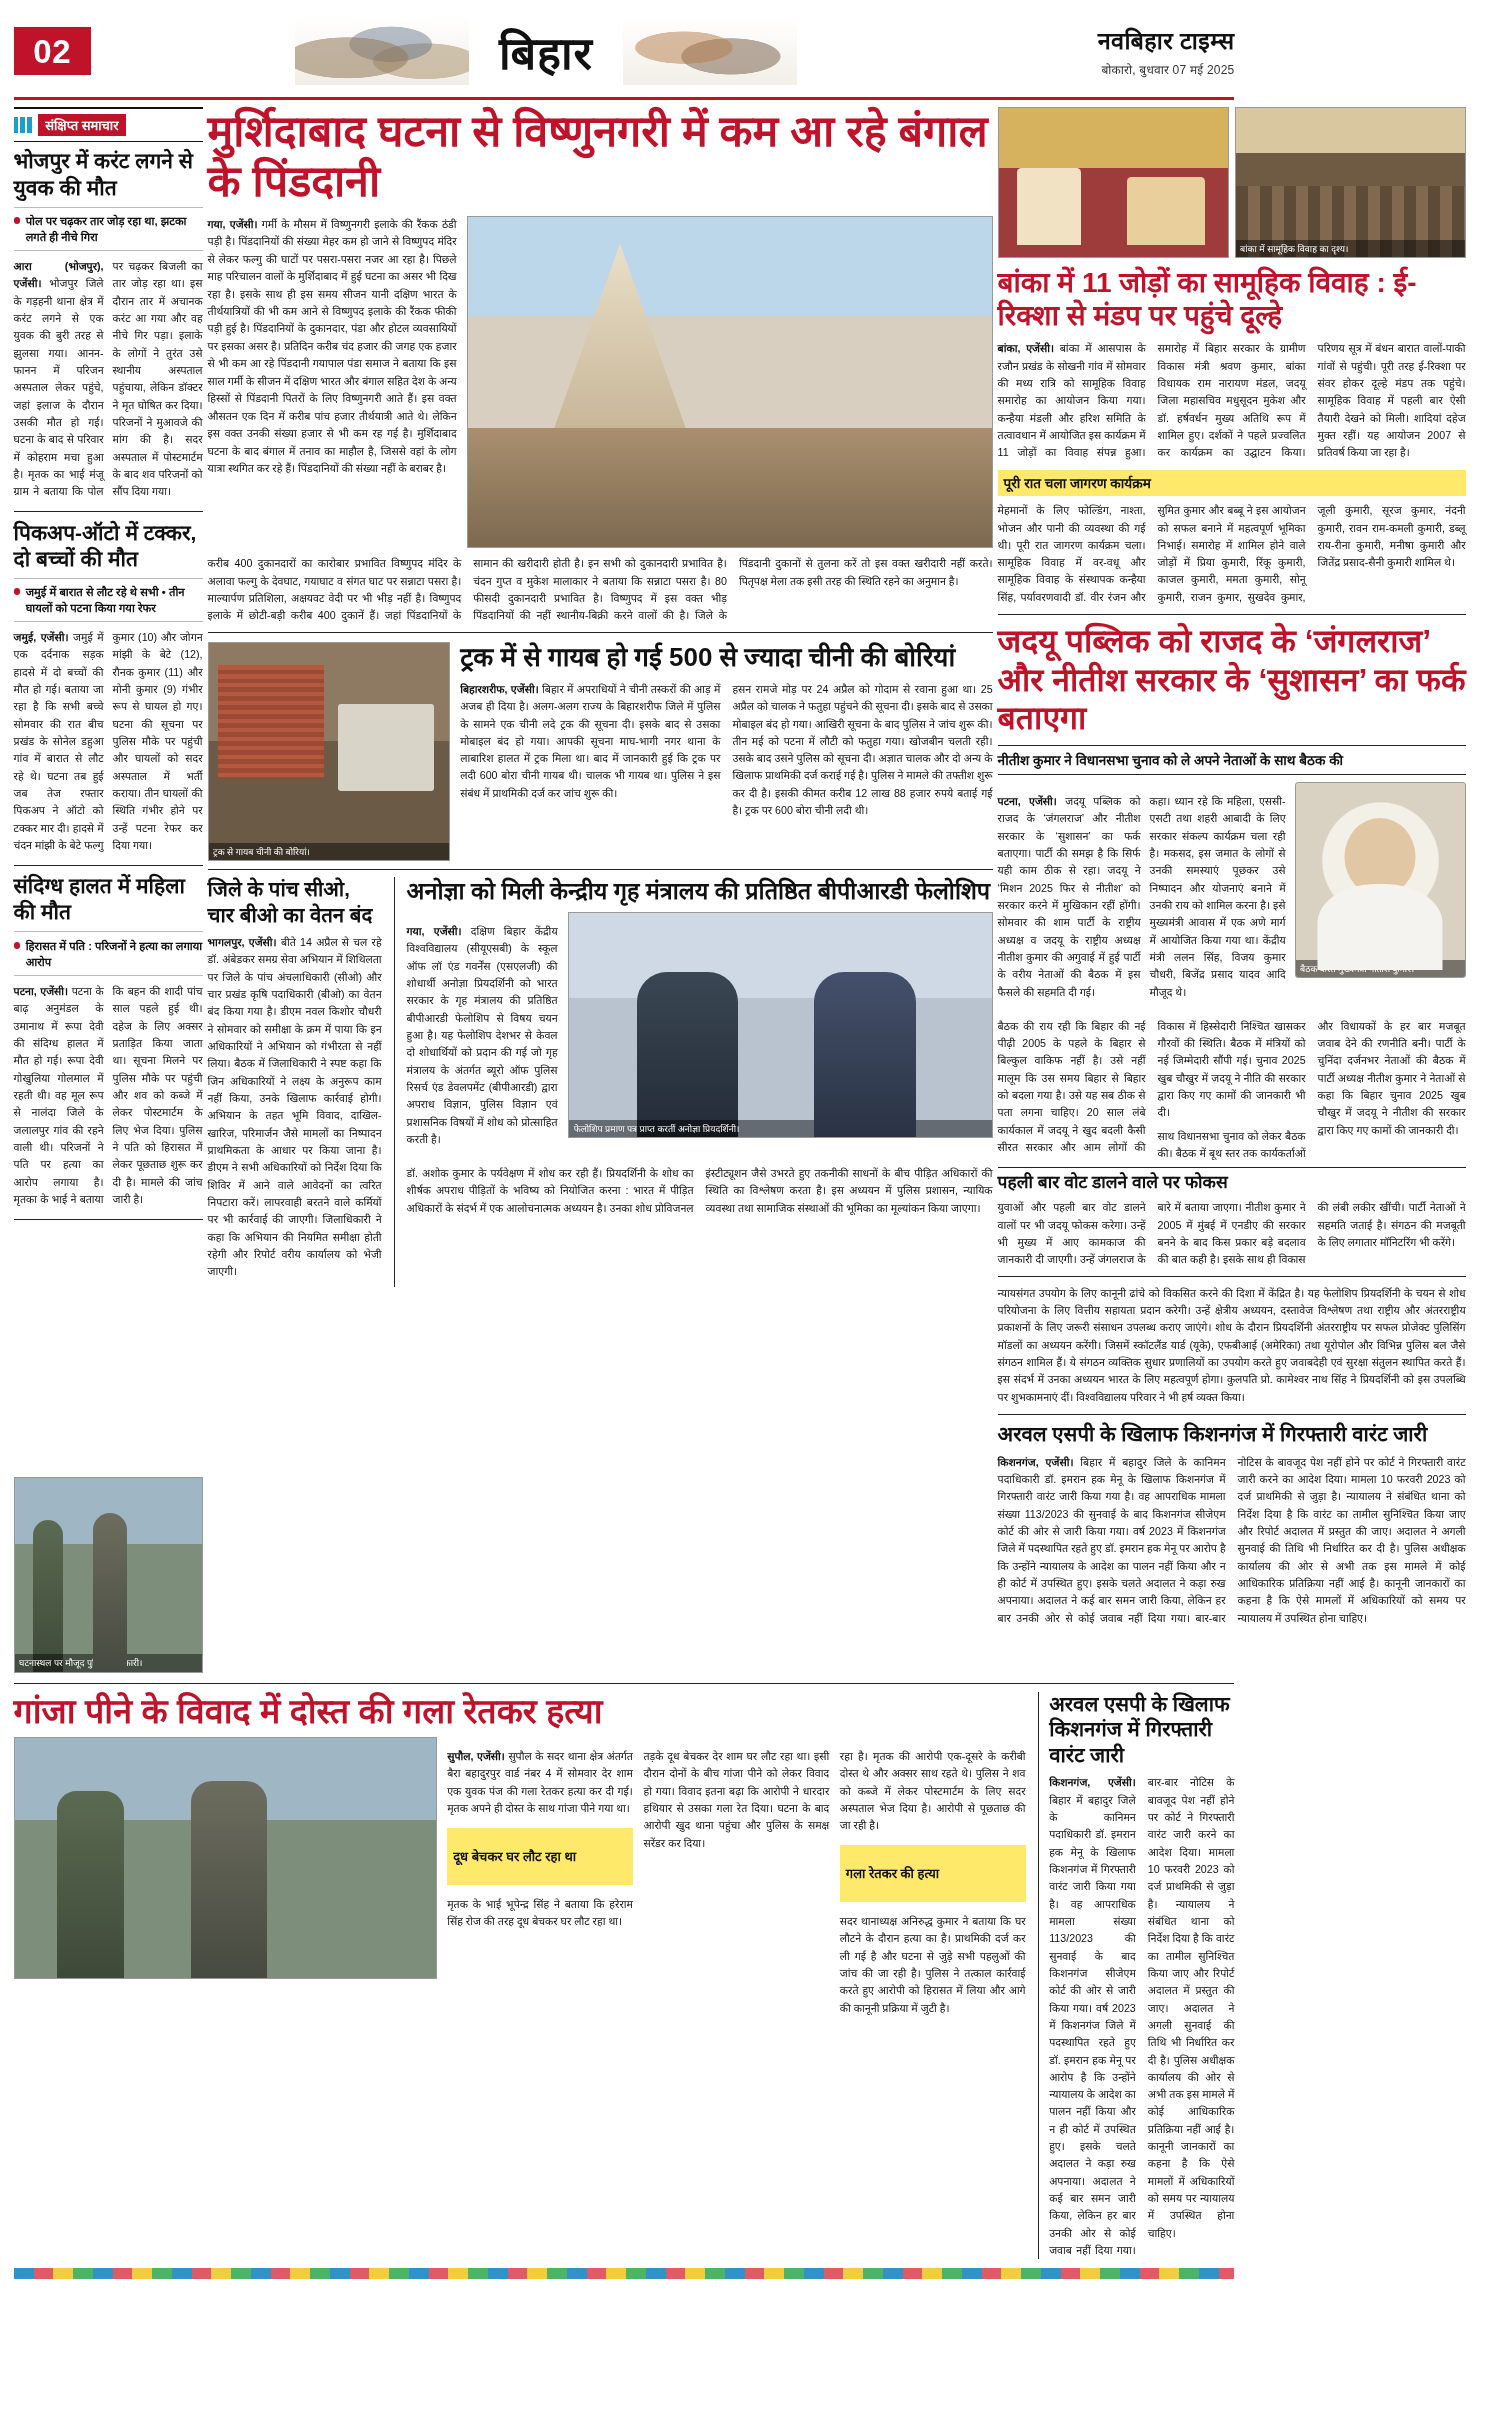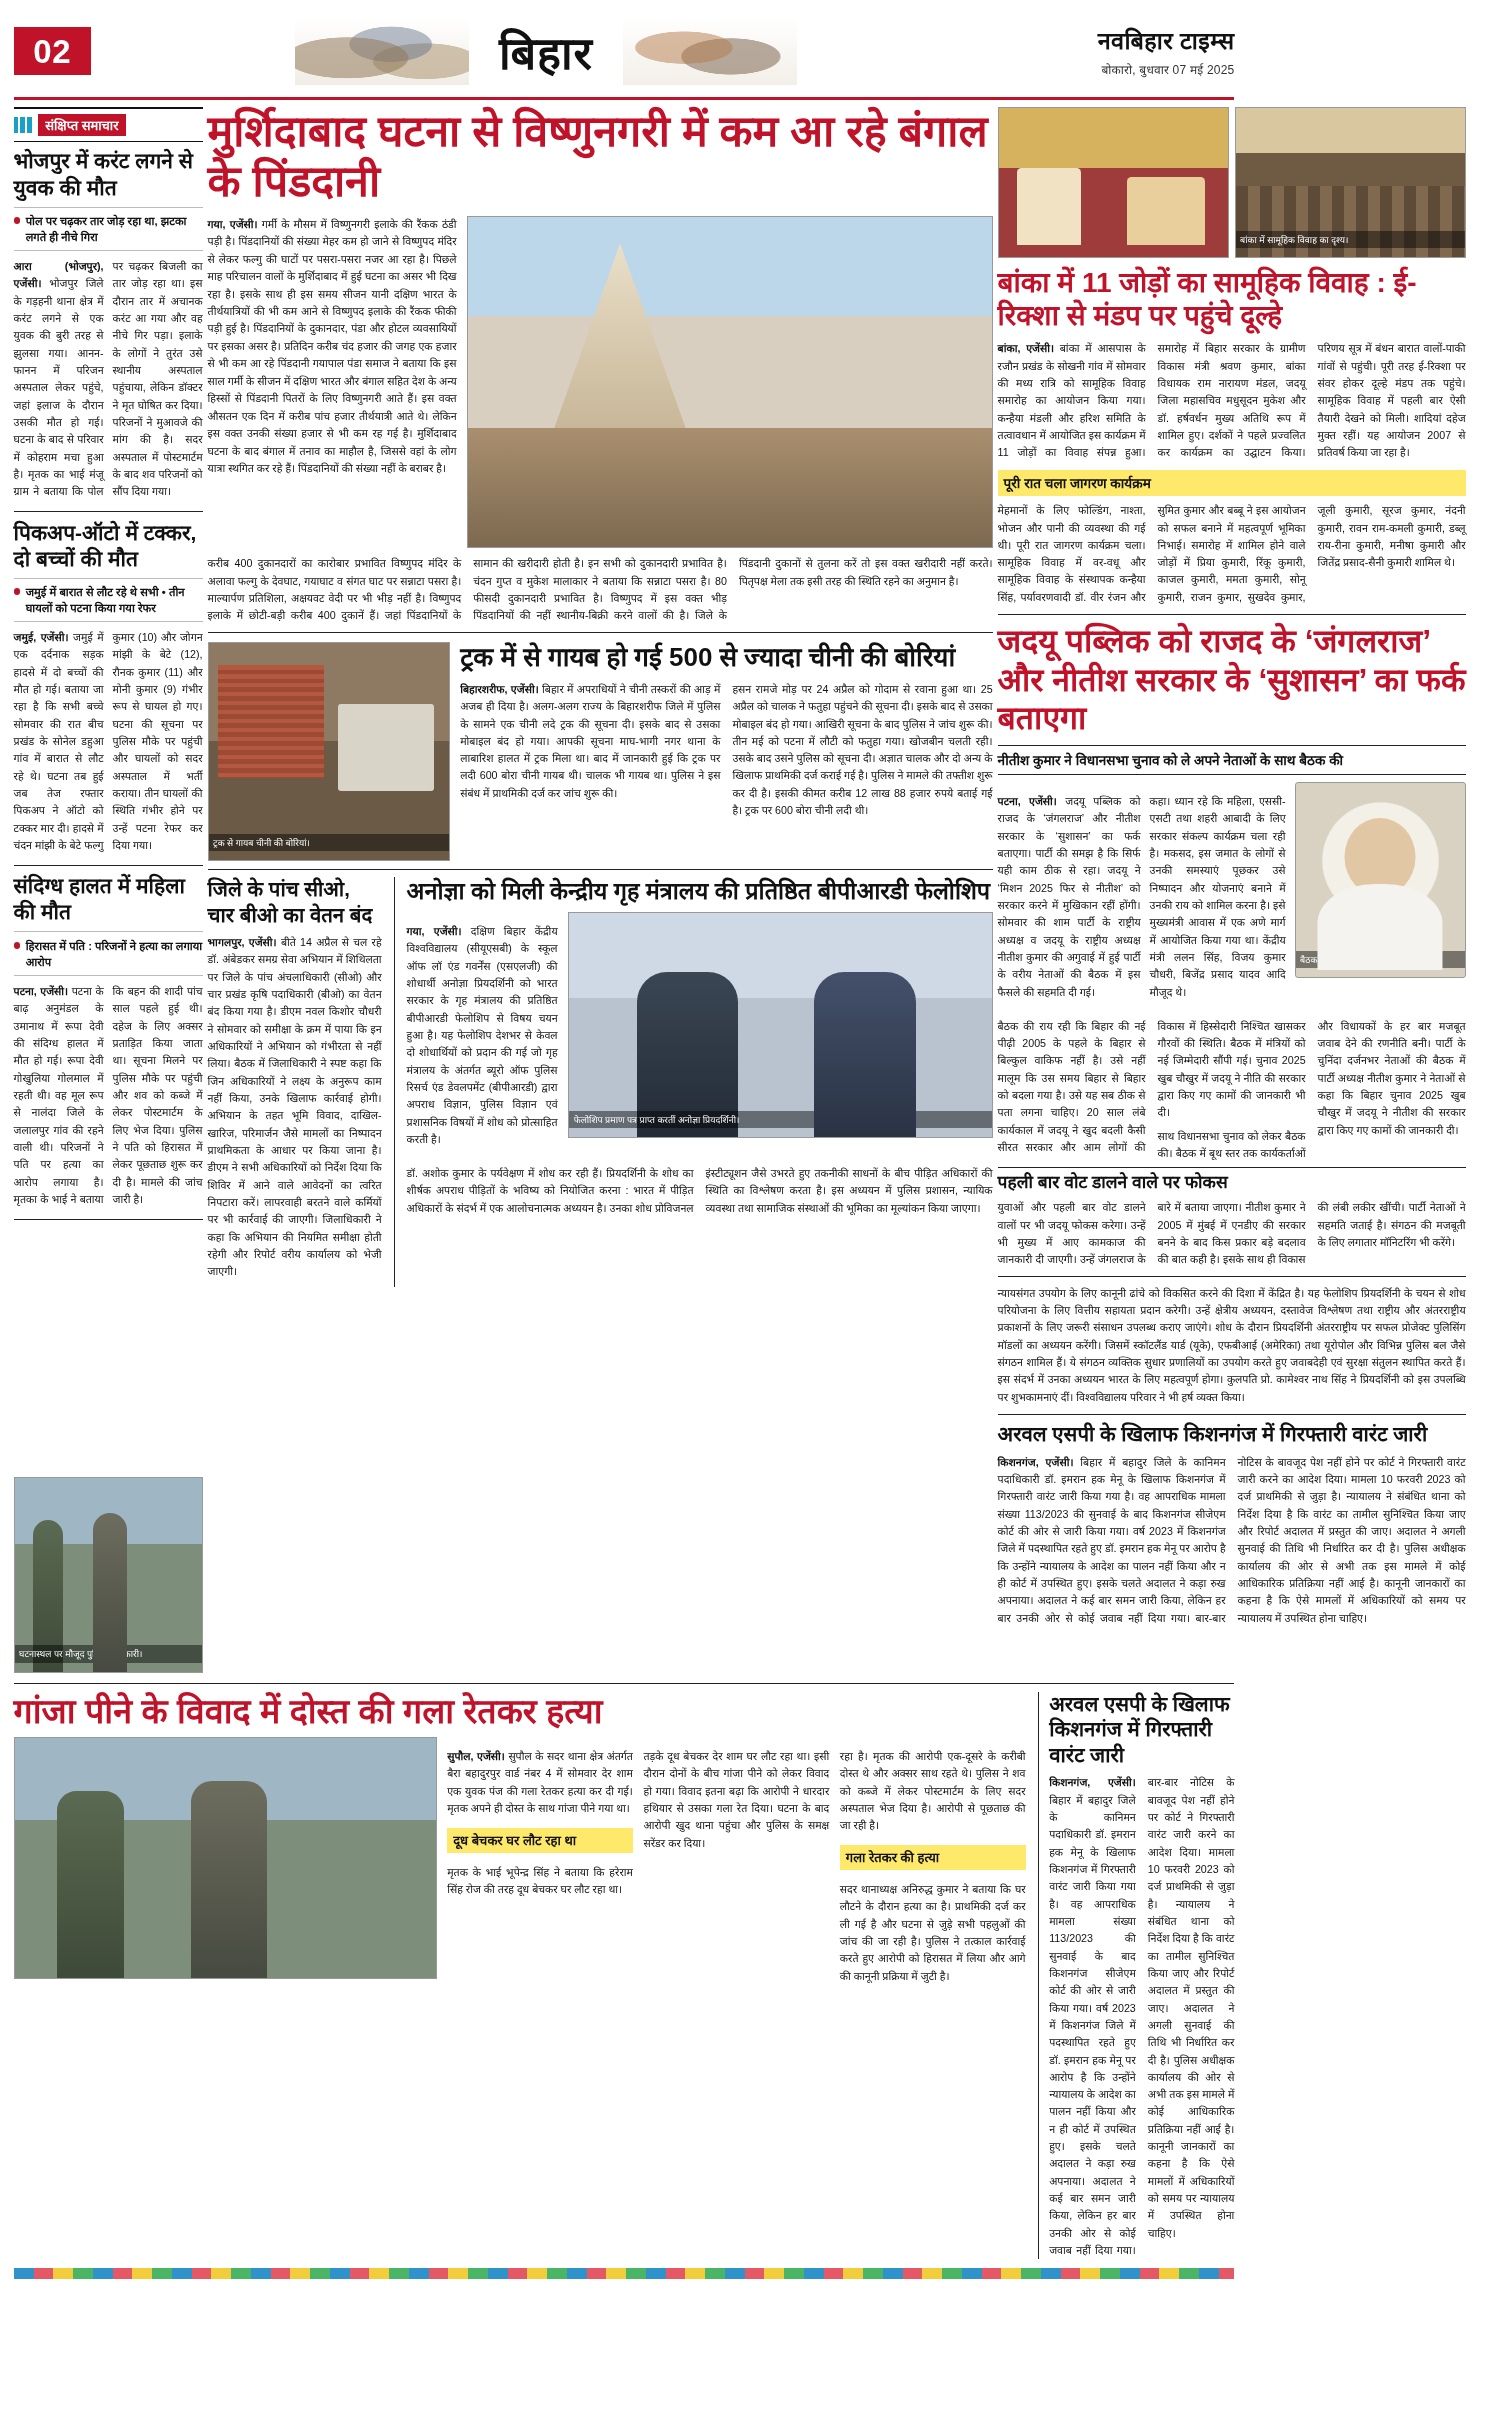--- a/index.html
+++ b/index.html
@@ -110,21 +110,21 @@
     color:#c0132a; margin:0 0 9px 0;
   }
   .lede { display:flex; gap:10.6px; }
   .lede-text { flex:0 0 249px; font-size:10.7px; line-height:1.63; text-align:justify; }
   .lede-text p { margin:0 0 6px 0; }
 
   .photo {
     position:relative; overflow:hidden; background:#cfd6da;
   }
   .photo .cap {
-    position:absolute; left:0; right:0; bottom:9px;
+    position:absolute; left:0; right:0; bottom:0;
     font-size:9px; color:#fff; background:rgba(0,0,0,.45);
     padding:2.3px 4.5px;
   }
   .body-cols-3 { column-count:3; column-gap:12px; font-size:10.7px; line-height:1.62; text-align:justify; }
   .body-cols-2 { column-count:2; column-gap:12px; font-size:10.7px; line-height:1.62; text-align:justify; }
   .body-cols-3 p, .body-cols-2 p, .body-cols-4 p { margin:0 0 6px 0; }
 
   .sub-headline {
     font-size:32px; font-weight:bold; line-height:1.2; color:#c0132a; margin:0 0 7.5px 0;
   }
@@ -133,21 +133,21 @@
     font-size:13.6px; font-weight:bold; border-top:0.8px solid #222; border-bottom:0.8px solid #222;
     padding:4.5px 0; margin:0 0 7.5px 0;
   }
   .mini-head {
     font-size:20.4px; font-weight:bold; line-height:1.25; margin:0 0 6px 0;
   }
   .small-head {
     font-size:17.4px; font-weight:bold; line-height:1.26; margin:0 0 5.3px 0;
   }
   .yellow-bar {
-    background:#ffe96a; font-weight:bold; font-size:13px; padding:2px 6px; margin:0 0 6px 0;
+    background:#ffe96a; font-weight:bold; font-size:13px; padding:18px 6px; margin:0 0 6px 0;
   }
   .section-block { margin-top:9px; }
 
   
   .box-head-red { font-size:28px; font-weight:bold; line-height:1.2; color:#c0132a; margin:0 0 7.5px 0; }
   .strip-head { font-size:13.6px; font-weight:bold; background:#ffe96a; padding:3.8px 6px; margin:0 0 6px 0;}
 
   
   .ph-temple {
     background:

